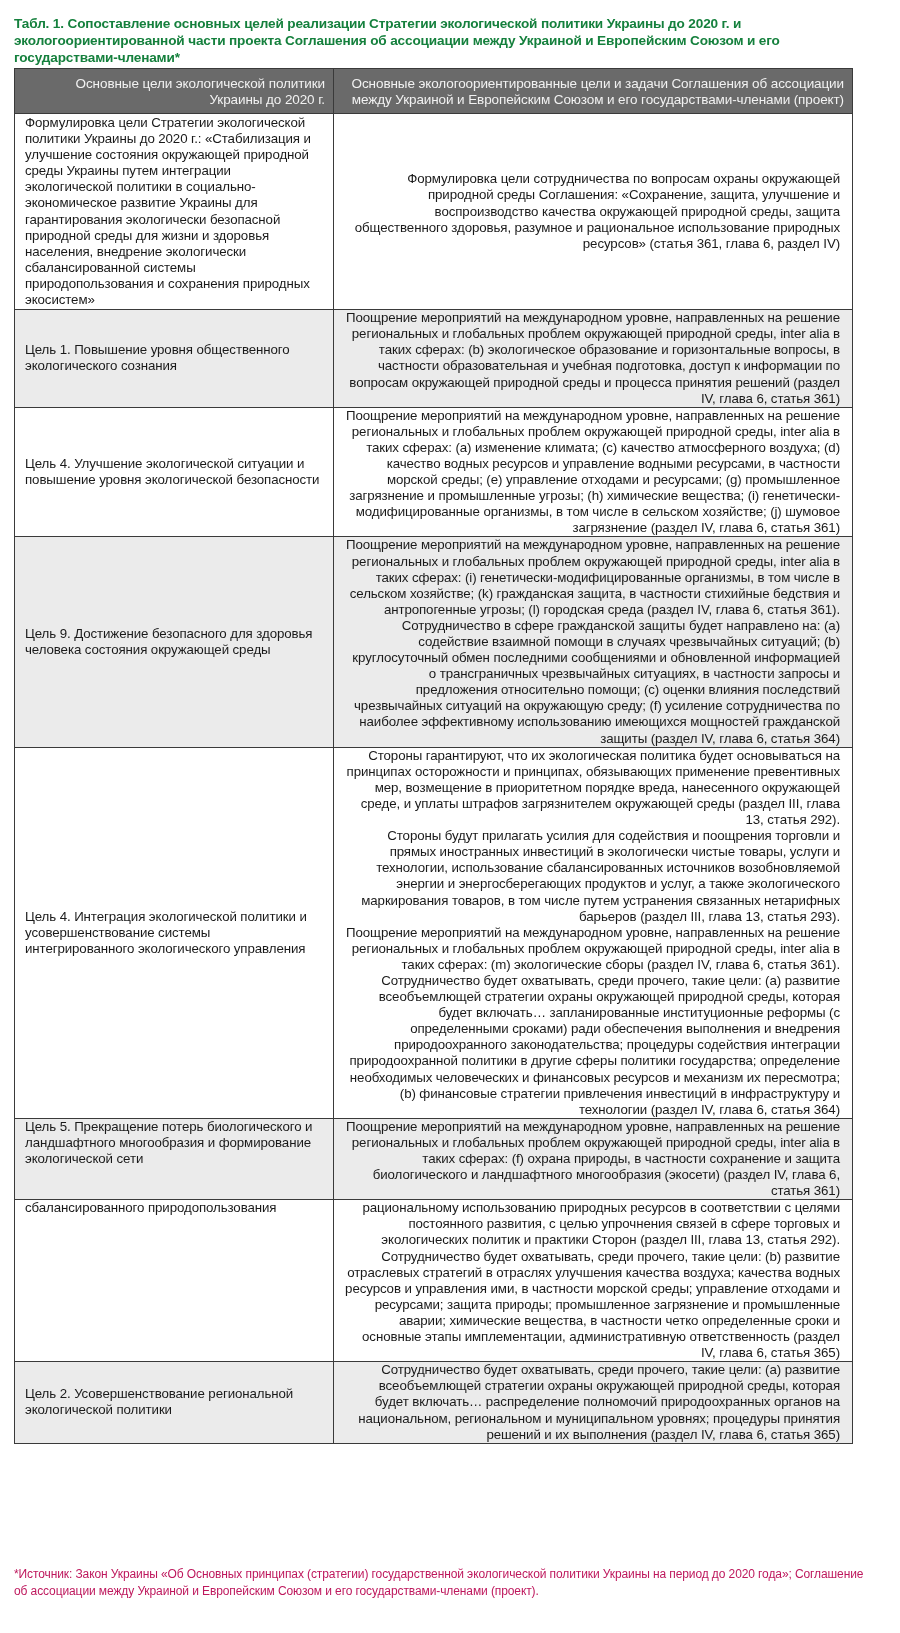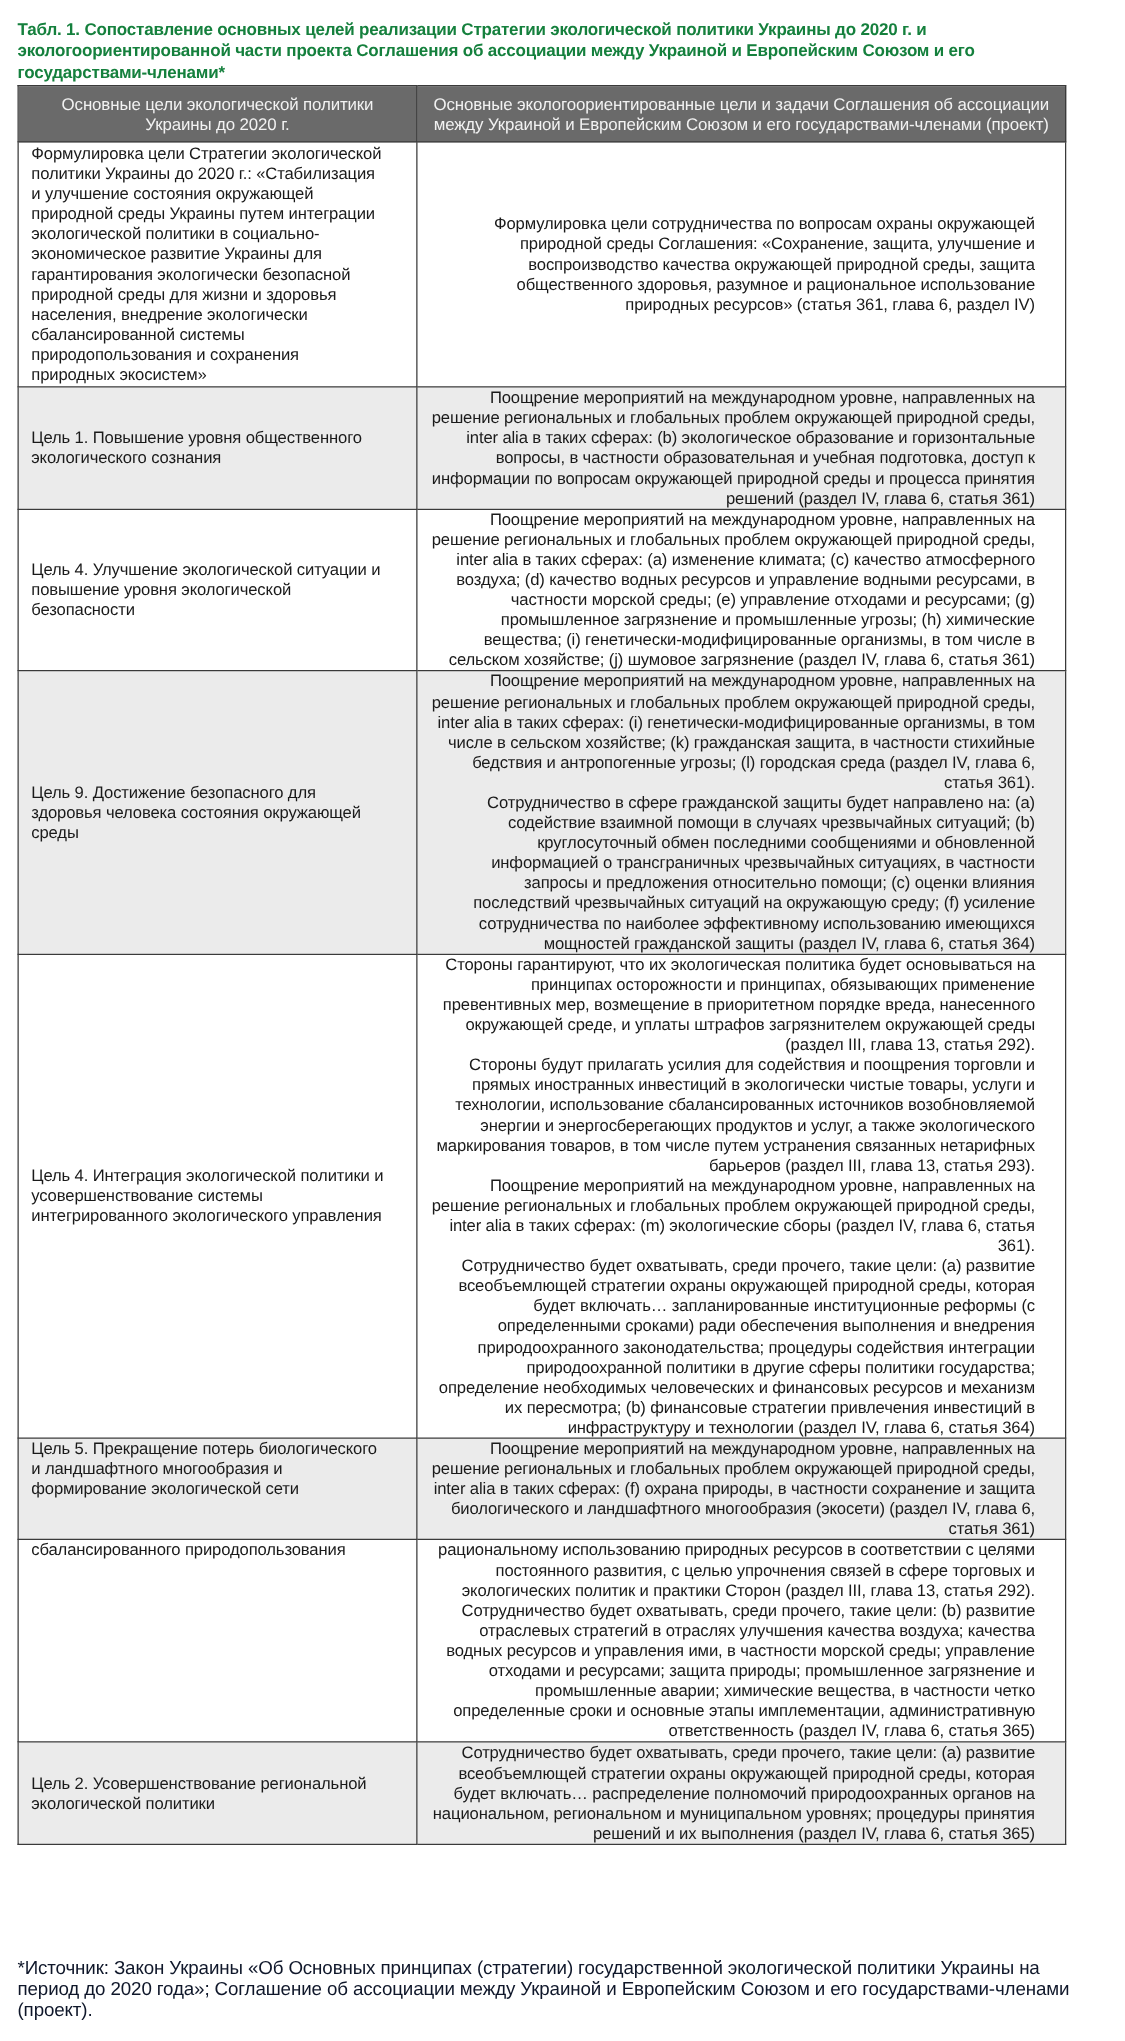--- a/index.html
+++ b/index.html
@@ -15,33 +15,33 @@
   }
   table.main {
     position: absolute; left: 14px; top: 68px; width: 838px;
     border-collapse: collapse; table-layout: fixed;
     font-size: 13.3px; line-height: 16.1px; letter-spacing: -0.1px;
   }
   table.main col.c1 { width: 319px; }
   table.main col.c2 { width: 519px; }
   table.main th {
     background: #6a6a6a; color: #f2f2f2; font-weight: normal;
-    border: 1px solid #3a3a3a; padding: 2px 8px 1px 8px; text-align: center;
+    border: 1px solid #3a3a3a; padding: 2px 8px 1px 8px; text-align: right;
     font-size: 13.5px; line-height: 16px; vertical-align: middle;
   }
   table.main td {
-    border: 1px solid #3a3a3a; padding: 0 24px 0 10px; vertical-align: middle; text-align: left;
+    border: 1px solid #3a3a3a; padding: 0 12px 0 10px; vertical-align: middle; text-align: left;
   }
   table.main tr.shaded td { background: #ebebeb; }
   table.main tr.plain td { background: #ffffff; }
   table.main td.top { vertical-align: top; }
   .p { display: block; text-align: right; }
   .footnote {
     position: absolute; left: 14px; top: 1566px; width: 860px;
-    font-size: 15px; line-height: 17px; letter-spacing: -0.1px; color: #0f172a;
+    font-size: 12px; line-height: 17px; letter-spacing: -0.1px; color: #be185d;
   }
 </style>
 </head>
 <body>
 
 <div class="caption">Табл. 1. Сопоставление основных целей реализации Стратегии экологической политики Украины до 2020 г. и экологоориентированной части проекта Соглашения об ассоциации между Украиной и Европейским Союзом и его государствами-членами*</div>
 
 <table class="main">
   <colgroup>
       <col class="c1">

